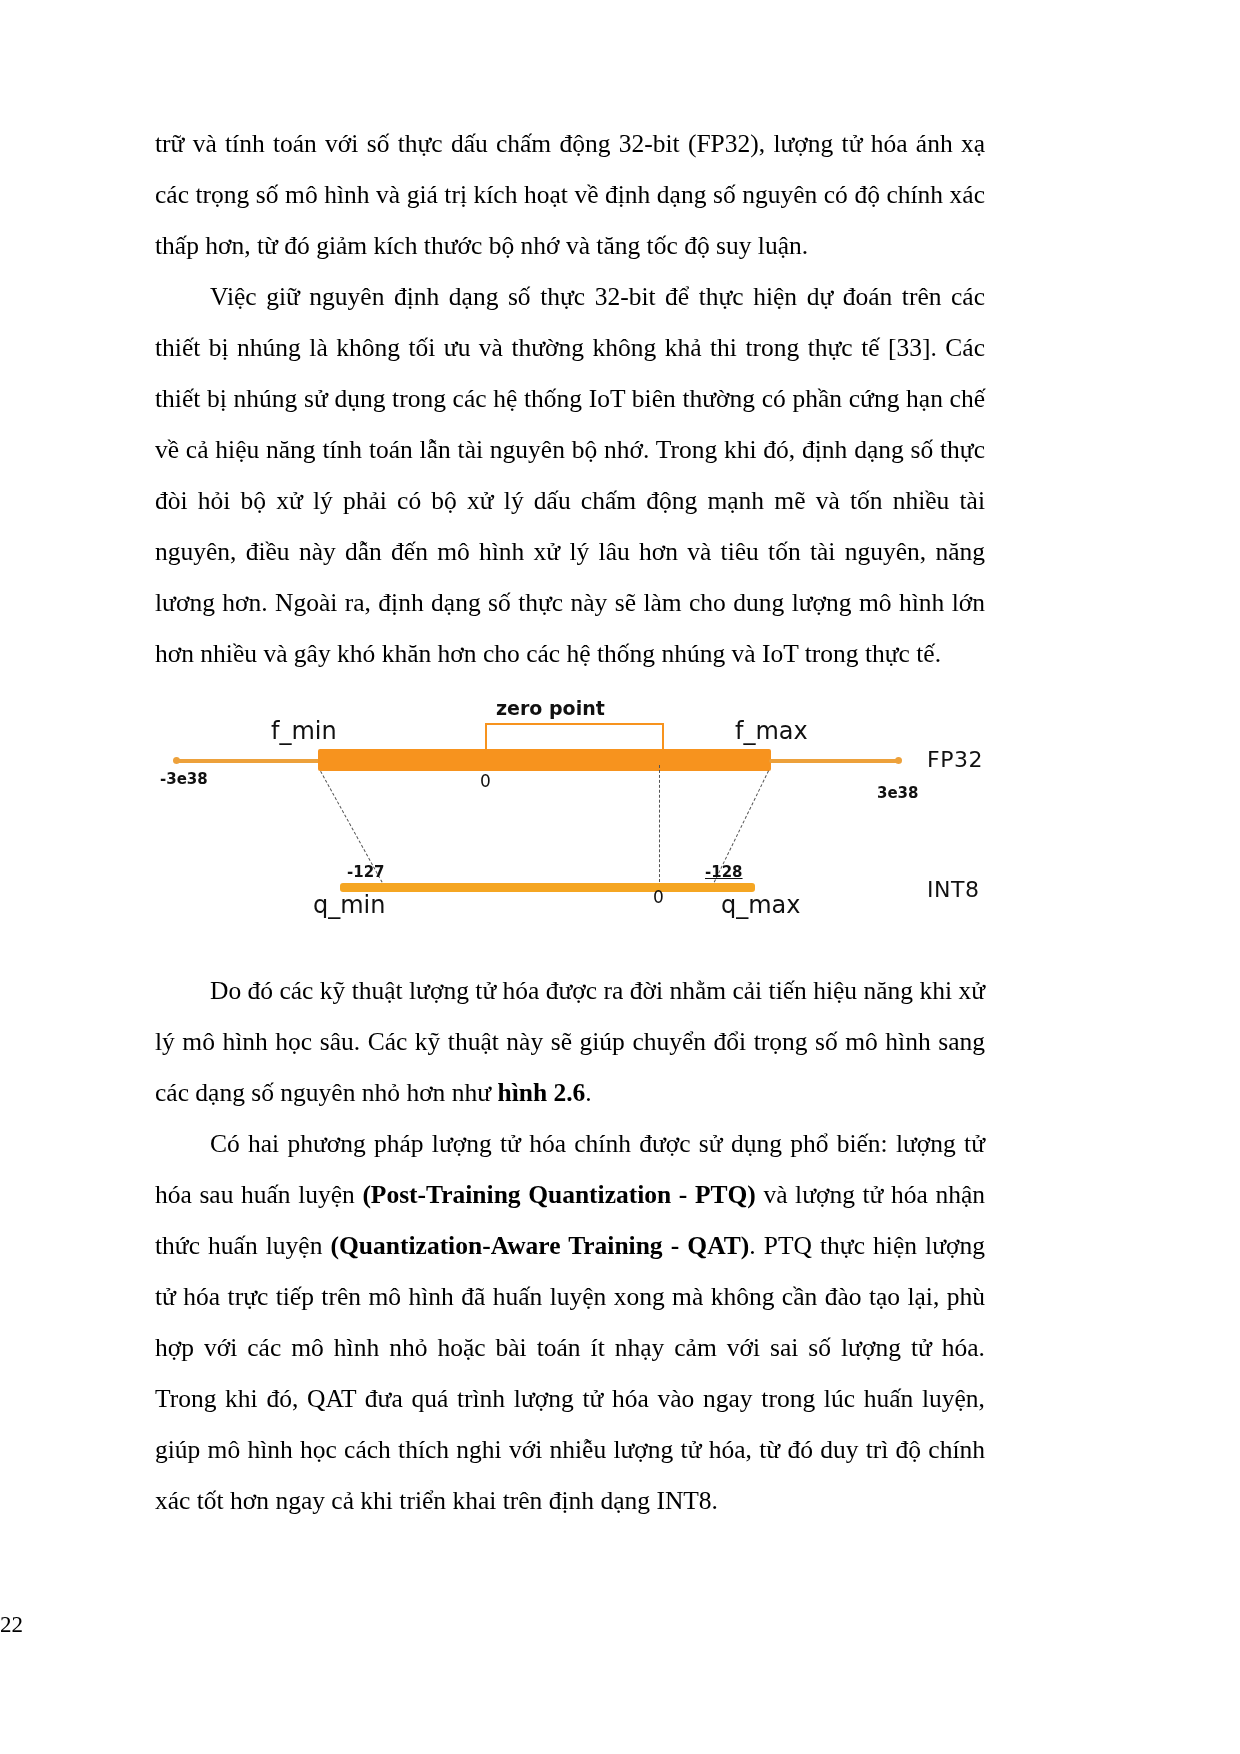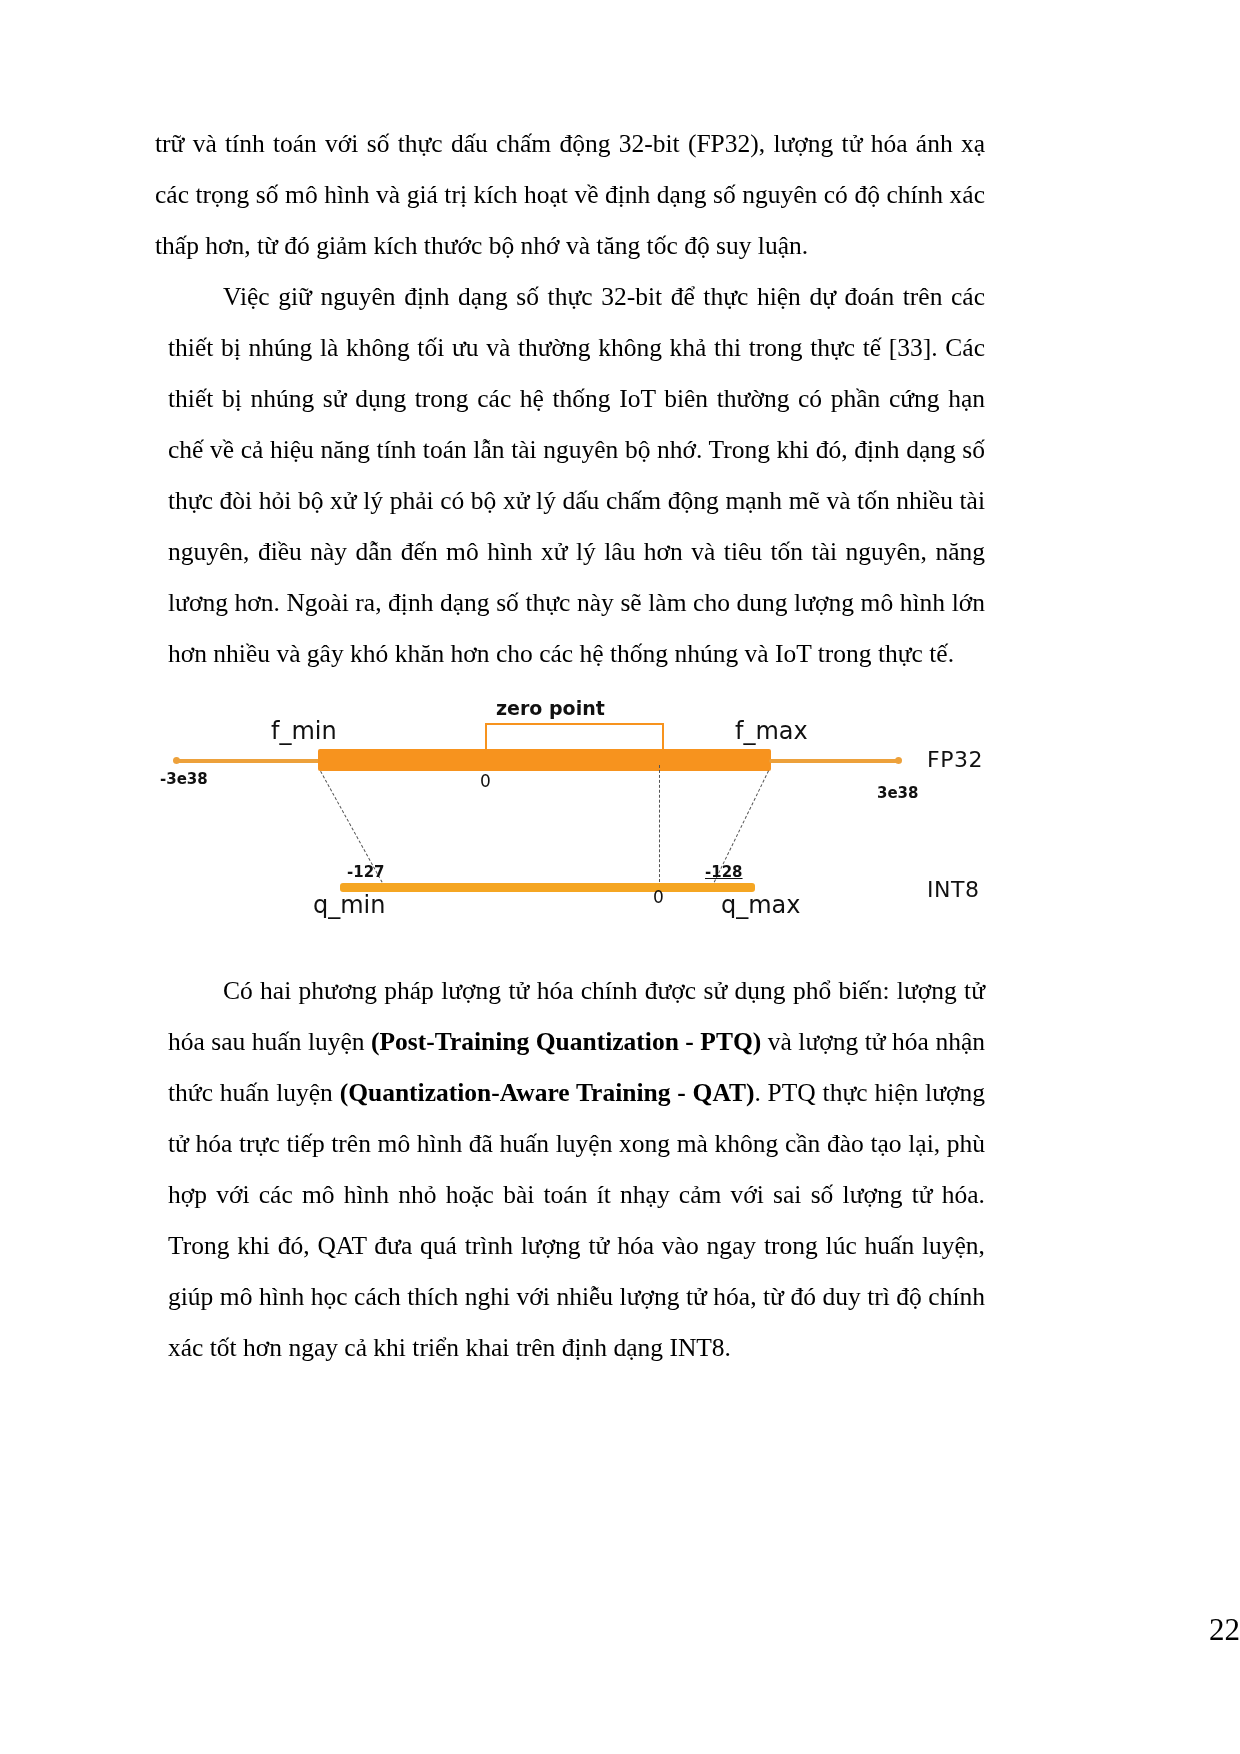--- a/index.html
+++ b/index.html
@@ -31,21 +31,20 @@
   p.body-text {
     margin: 0;
     font-size: 25.5px;
     line-height: 51px;
     text-align: justify;
     text-justify: inter-word;
     hyphens: none;
   }
   p.indent {
     text-indent: 55px;
-    margin-left: 13px;
   }
   .b { font-weight: bold; }
 
   
   .figure {
     position: relative;
     width: 830px;
     height: 240px;
     margin-top: 16px;
   }
@@ -159,19 +158,20 @@
         <div class="lbl lbl-zero" style="left:498px; top:192px;">0</div>
         <div class="lbl lbl-big" style="left:158px; top:196px;">q_min</div>
         <div class="lbl lbl-big" style="left:566px; top:196px;">q_max</div>
 
       </div>
     </div>
 
 
     <div class="spacer-sm"></div>
 
+    <p class="body-text indent"><span>Do đó các kỹ thuật lượng tử hóa được ra đời nhằm cải tiến hiệu năng khi xử lý mô hình học sâu. Các kỹ thuật này sẽ giúp chuyển đổi trọng số mô hình sang các dạng số nguyên nhỏ hơn như </span><span class="b">hình 2.6</span><span>.</span></p>
 
     <p class="body-text indent"><span>Có hai phương pháp lượng tử hóa chính được sử dụng phổ biến: lượng tử hóa sau huấn luyện </span><span class="b">(Post-Training Quantization - PTQ)</span><span> và lượng tử hóa nhận thức huấn luyện </span><span class="b">(Quantization-Aware Training - QAT)</span><span>. PTQ thực hiện lượng tử hóa trực tiếp trên mô hình đã huấn luyện xong mà không cần đào tạo lại, phù hợp với các mô hình nhỏ hoặc bài toán ít nhạy cảm với sai số lượng tử hóa. Trong khi đó, QAT đưa quá trình lượng tử hóa vào ngay trong lúc huấn luyện, giúp mô hình học cách thích nghi với nhiễu lượng tử hóa, từ đó duy trì độ chính xác tốt hơn ngay cả khi triển khai trên định dạng INT8.</span></p>
 
   </div>
 
-  <div style="position:absolute; left:0; top:1612px; width:1240px; text-align:right; font-size:31px;">22</div>
+  <div style="position:absolute; left:0; top:1612px; width:1240px; text-align:left; font-size:23px;">22</div>
 </div>
 
 </body></html>

